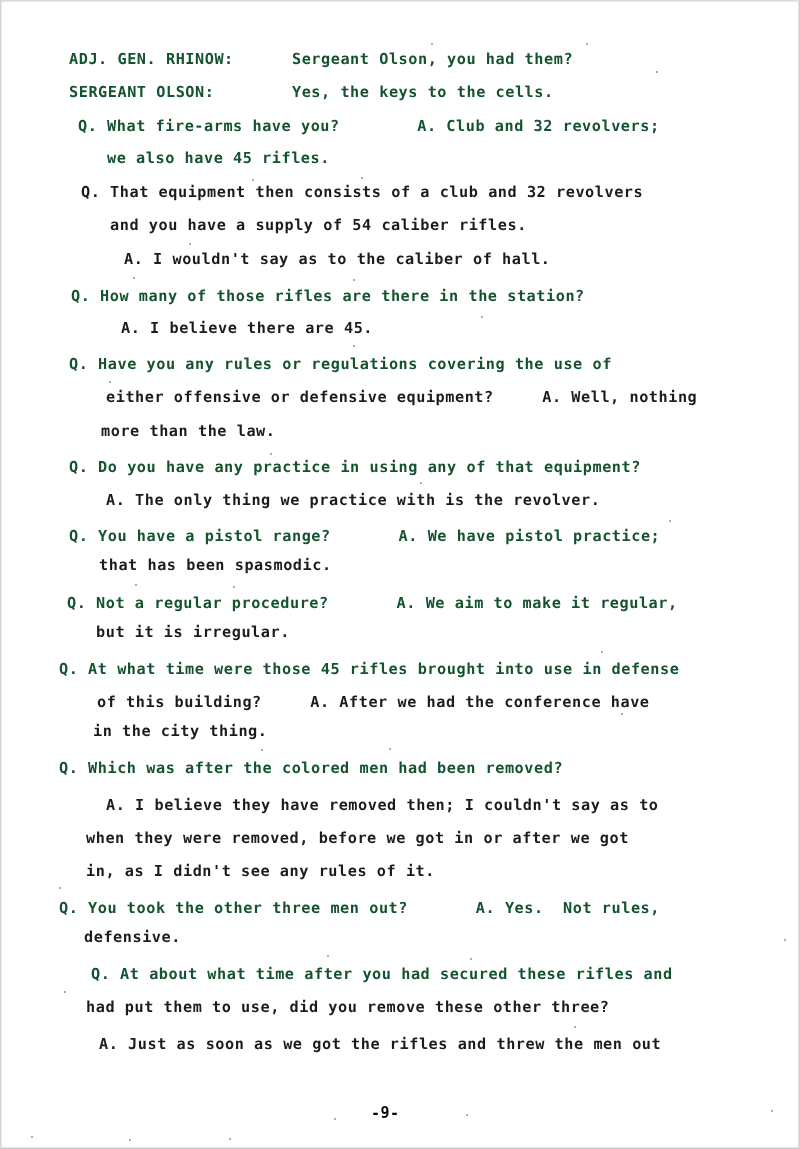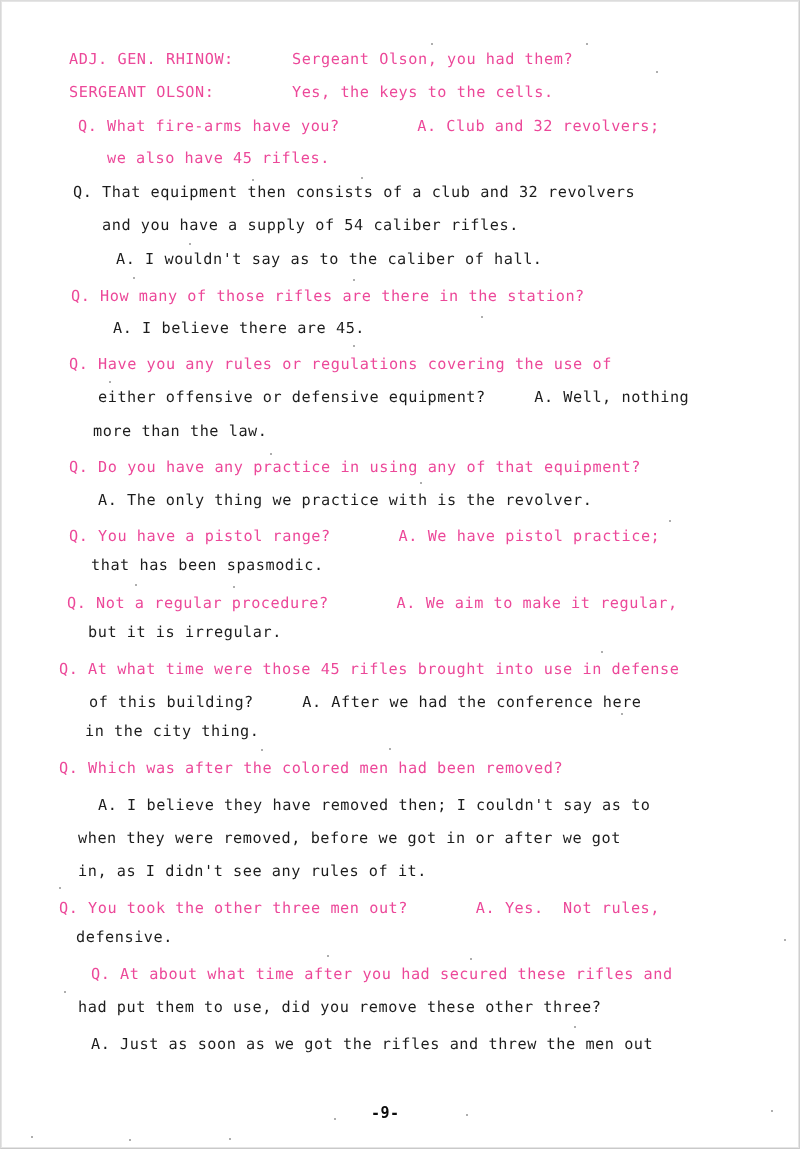--- a/index.html
+++ b/index.html
@@ -42,22 +42,22 @@
     color: #0b0b0b;
     font-family: "DejaVu Sans Mono", "Liberation Mono", monospace;
     font-size: 15.2px;
     font-weight: 700;
     letter-spacing: 0.55px;
     line-height: 20px;
     -webkit-font-smoothing: none;
     text-rendering: geometricPrecision;
   }
   
-  .line.ink-light { color: #1c1c1c; font-weight: 400; }
-  .line.ink-heavy { color: #ec4899; font-weight: 400; }
+  .line.ink-light { color: #1c1c1c; font-weight: 700; margin-left: 8px; }
+  .line.ink-heavy { color: #14532d; font-weight: 700; }
 
   #page-number {
     position: absolute;
     white-space: pre;
     color: #0b0b0b;
     font-family: "DejaVu Sans Mono", "Liberation Mono", monospace;
     font-size: 15px;
     font-weight: 700;
     letter-spacing: 0.5px;
   }
@@ -91,21 +91,21 @@
       <div class="line ink-heavy" style="left: 68px; top: 353px;">Q. Have you any rules or regulations covering the use of</div>
       <div class="line ink-light" style="left: 97px; top: 386px;">either offensive or defensive equipment?     A. Well, nothing</div>
       <div class="line ink-light" style="left: 92px; top: 420px;">more than the law.</div>
       <div class="line ink-heavy" style="left: 68px; top: 456px;">Q. Do you have any practice in using any of that equipment?</div>
       <div class="line ink-light" style="left: 97px; top: 489px;">A. The only thing we practice with is the revolver.</div>
       <div class="line ink-heavy" style="left: 68px; top: 525px;">Q. You have a pistol range?       A. We have pistol practice;</div>
       <div class="line ink-light" style="left: 90px; top: 554px;">that has been spasmodic.</div>
       <div class="line ink-heavy" style="left: 66px; top: 592px;">Q. Not a regular procedure?       A. We aim to make it regular,</div>
       <div class="line ink-light" style="left: 87px; top: 621px;">but it is irregular.</div>
       <div class="line ink-heavy" style="left: 58px; top: 658px;">Q. At what time were those 45 rifles brought into use in defense</div>
-      <div class="line ink-light" style="left: 88px; top: 691px;">of this building?     A. After we had the conference here</div>
+      <div class="line ink-light" style="left: 88px; top: 691px;">of this building?     A. After we had the conference have</div>
       <div class="line ink-light" style="left: 84px; top: 720px;">in the city thing.</div>
       <div class="line ink-heavy" style="left: 58px; top: 757px;">Q. Which was after the colored men had been removed?</div>
       <div class="line ink-light" style="left: 97px; top: 794px;">A. I believe they have removed then; I couldn't say as to</div>
       <div class="line ink-light" style="left: 77px; top: 827px;">when they were removed, before we got in or after we got</div>
       <div class="line ink-light" style="left: 77px; top: 860px;">in, as I didn't see any rules of it.</div>
       <div class="line ink-heavy" style="left: 58px; top: 897px;">Q. You took the other three men out?       A. Yes.  Not rules,</div>
       <div class="line ink-light" style="left: 75px; top: 926px;">defensive.</div>
       <div class="line ink-heavy" style="left: 58px; top: 963px; margin-left: 32px;">Q. At about what time after you had secured these rifles and</div>
       <div class="line ink-light" style="left: 77px; top: 996px;">had put them to use, did you remove these other three?</div>
       <div class="line ink-light" style="left: 90px; top: 1033px;">A. Just as soon as we got the rifles and threw the men out</div>

